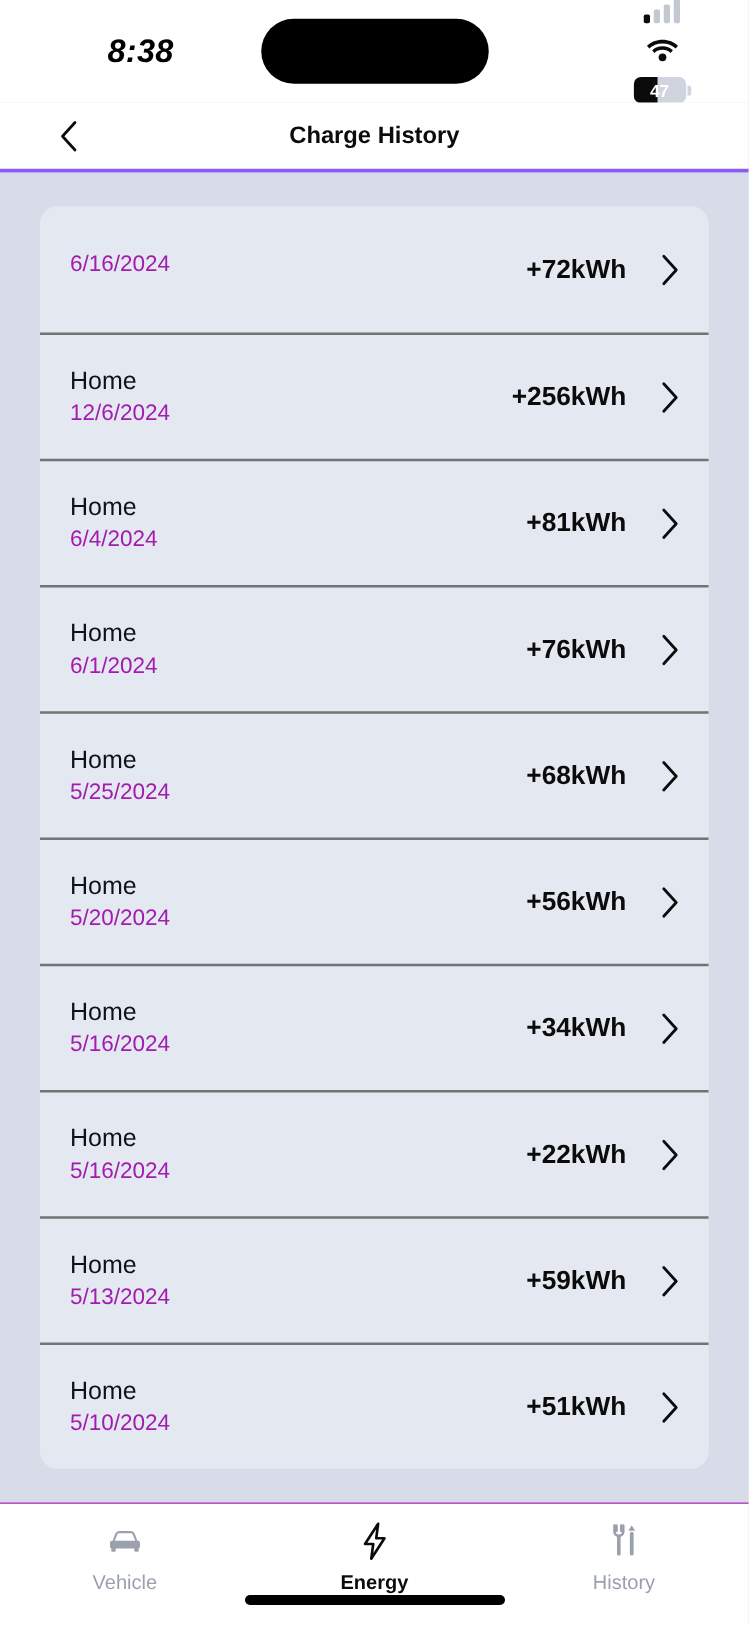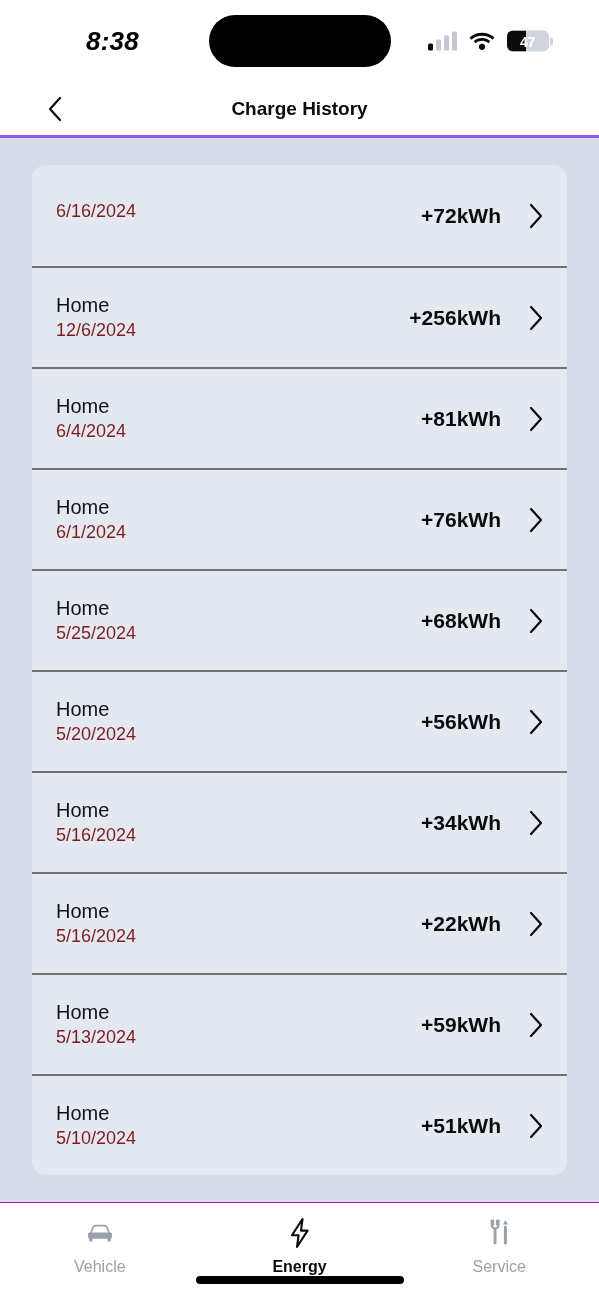--- a/index.html
+++ b/index.html
@@ -19,21 +19,21 @@
   .status-time {
     position:absolute; left:86px; top:50%; transform:translateY(-50%);
     font-size:26px; font-weight:bold; color:#000; letter-spacing:.2px;font-style:italic;
   }
   .dynamic-island {
     position:absolute; left:50%; transform:translateX(-50%);
     top:15px; width:182px; height:52px; border-radius:26px; background:#000;
   }
   .status-right {
     position:absolute; right:46px; top:50%; transform:translateY(-50%);
-    display:flex; align-items:center; gap:12px;
+    display:flex; align-items:center; gap:12px;flex-direction:column;
   }
   .signal { display:flex; align-items:flex-end; gap:3px; height:19px; }
   .signal i { display:block; width:5px; border-radius:1.5px; background:#c3c8d2; }
   .signal i:nth-child(1){ height:7px; background:#0b0b0b; }
   .signal i:nth-child(2){ height:11px; }
   .signal i:nth-child(3){ height:15px; }
   .signal i:nth-child(4){ height:19px; }
   .wifi-icon { width:26px; height:19px; position:relative; }
   .battery { display:flex; align-items:center; }
   .battery-body {
@@ -68,21 +68,21 @@
   .card {
     background:#e3e8f1; border-radius:14px; overflow:hidden;
   }
   .row {
     height:101px; position:relative; display:flex; align-items:center;
     padding:0 22px 0 24px; border-top:2px solid #737373; cursor:pointer;
   }
   .row:first-child { border-top:none; }
   .row-left { flex:1 1 auto; display:flex; flex-direction:column; justify-content:center; gap:5px; }
   .row-title { font-size:20px; color:#111216; line-height:1.1; }
-  .row-date { font-size:18px; color:#7f1d1d; line-height:1.1; }
+  .row-date { font-size:18px; color:#a21caf; line-height:1.1; }
   .row-value { font-size:21px; font-weight:bold; color:#0b0b0b; margin-right:26px; white-space:nowrap; }
   .row-chevron { width:18px; height:28px; display:flex; align-items:center; justify-content:center; }
   .row.clipped .row-left { justify-content:flex-end; padding-bottom:8px; }
 
   
   .tabbar {
     flex:0 0 98px; background:#ffffff; border-top:1px solid #a21caf;
     display:flex; align-items:flex-start; padding-top:14px;
   }
   .tab {
@@ -283,17 +283,17 @@
       </div>
       <div class="tab">
         <div class="tab-icon">
           <svg width="30" height="30" viewBox="0 0 30 30">
             <path d="M9.2 2.5v4.1M13 2.5v4.1M7.6 2.5v4.6a3.5 3.5 0 007 0V2.5" fill="none" stroke="#9aa1ad" stroke-width="2.1" stroke-linecap="round"></path>
             <rect x="9.6" y="10.5" width="2.9" height="16" rx="1.4" fill="#9aa1ad"></rect>
             <path d="M21.4 2.2l2.7 4.4h-5.4l2.7-4.4z" fill="#9aa1ad"></path>
             <rect x="19.9" y="7.4" width="3" height="19" rx="1.5" fill="#9aa1ad"></rect>
           </svg>
         </div>
-        <div class="tab-label">Service</div>
+        <div class="tab-label">History</div>
       </div>
     </div>
   <div class="home-indicator"></div>
 </div>
 
 </body></html>

